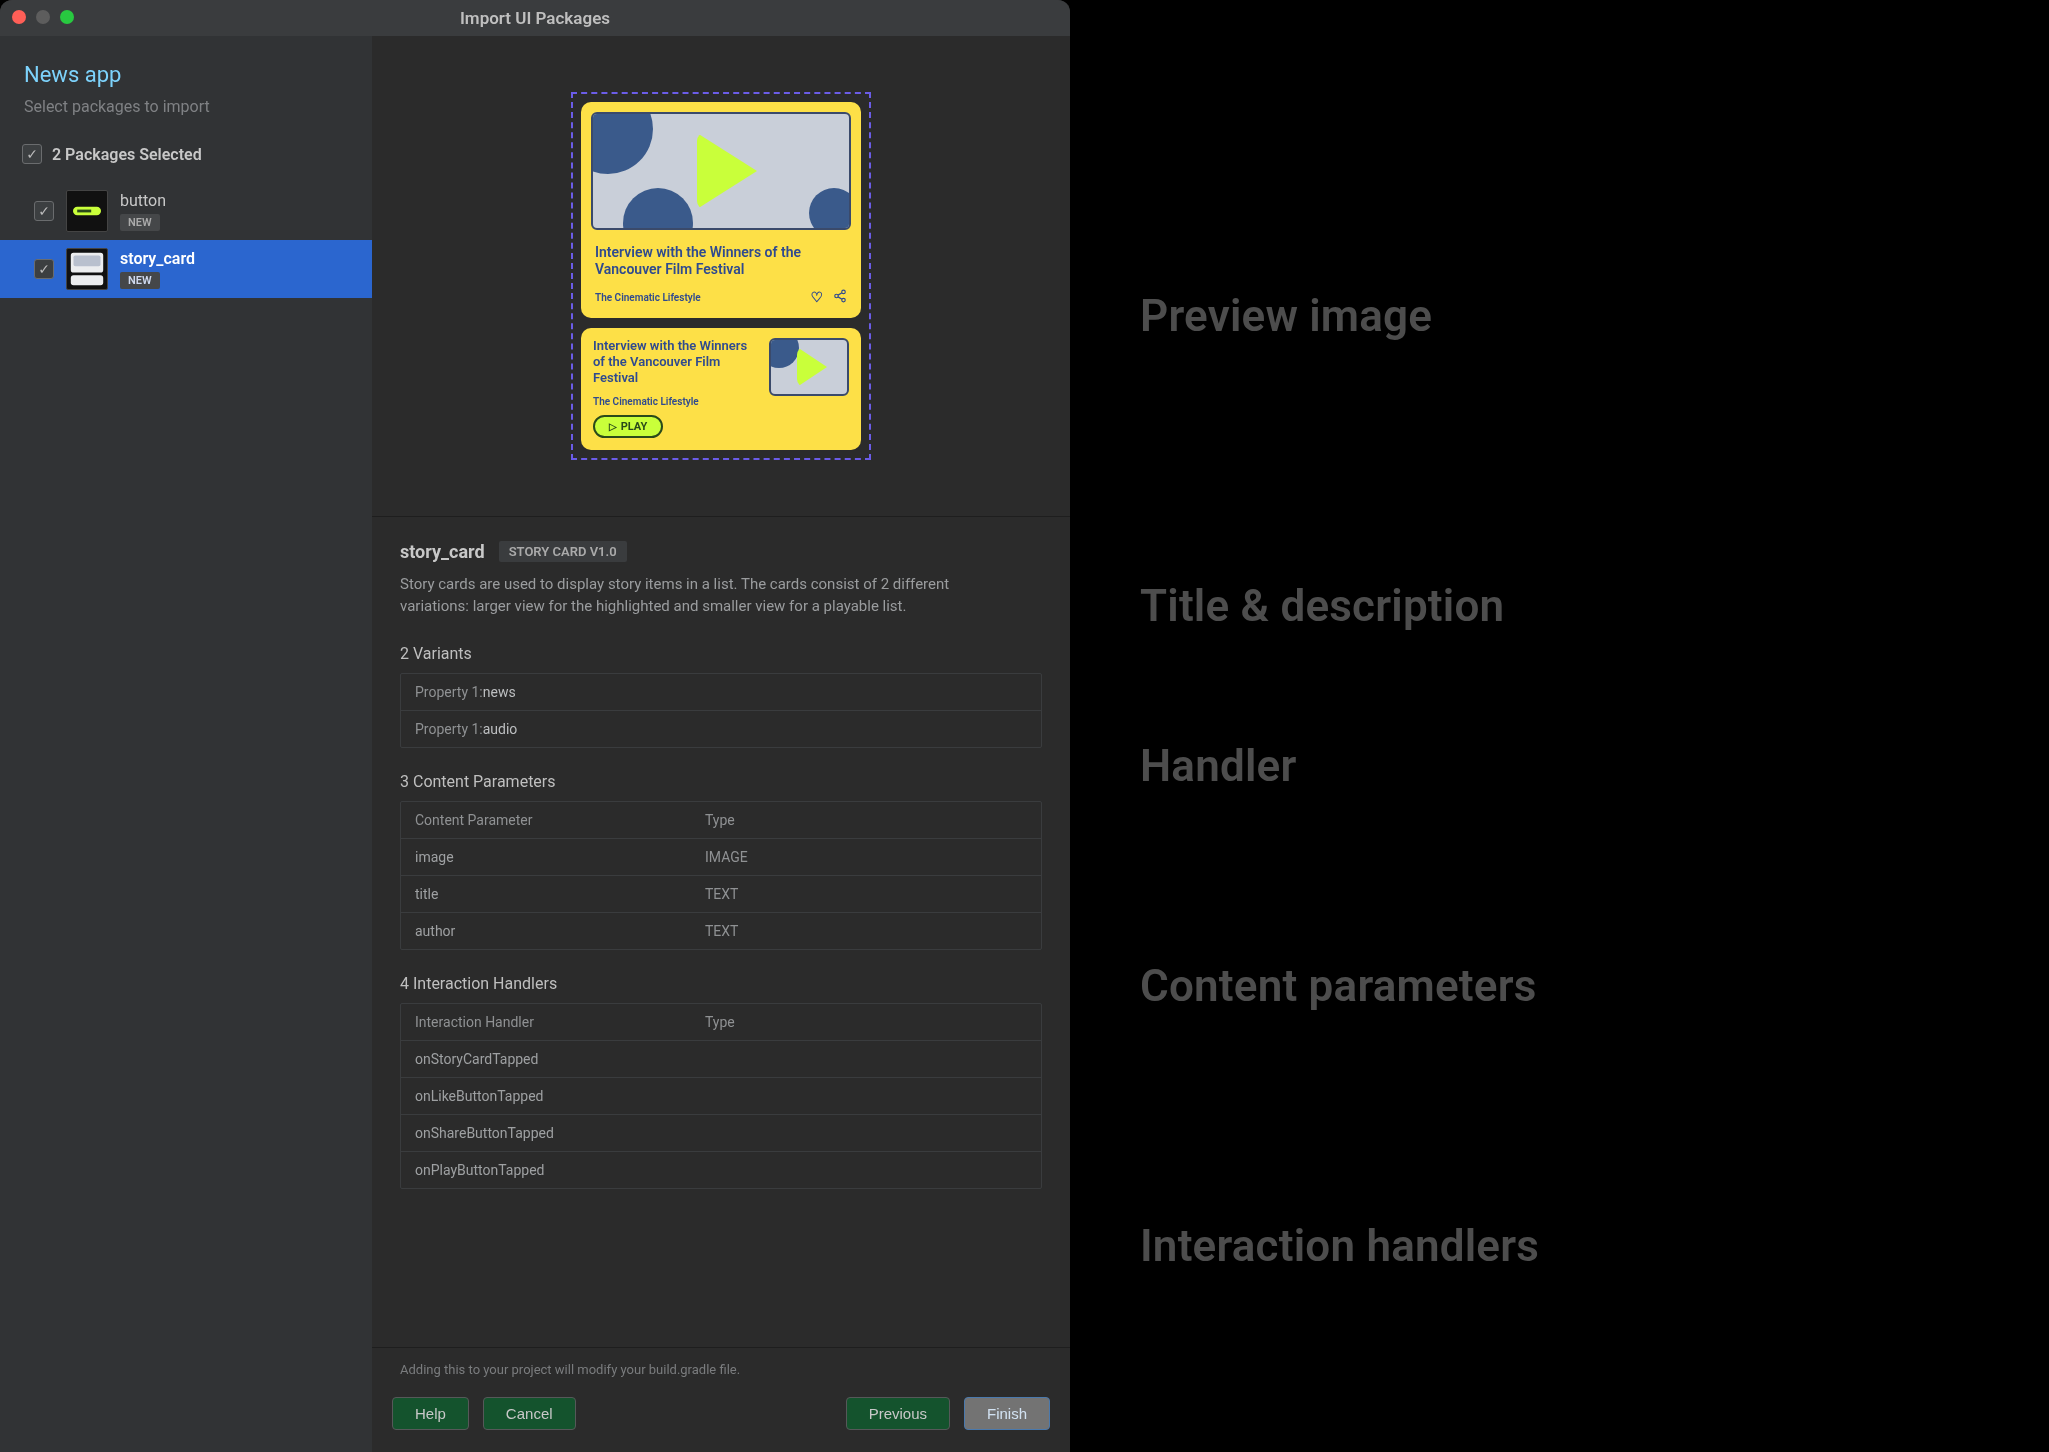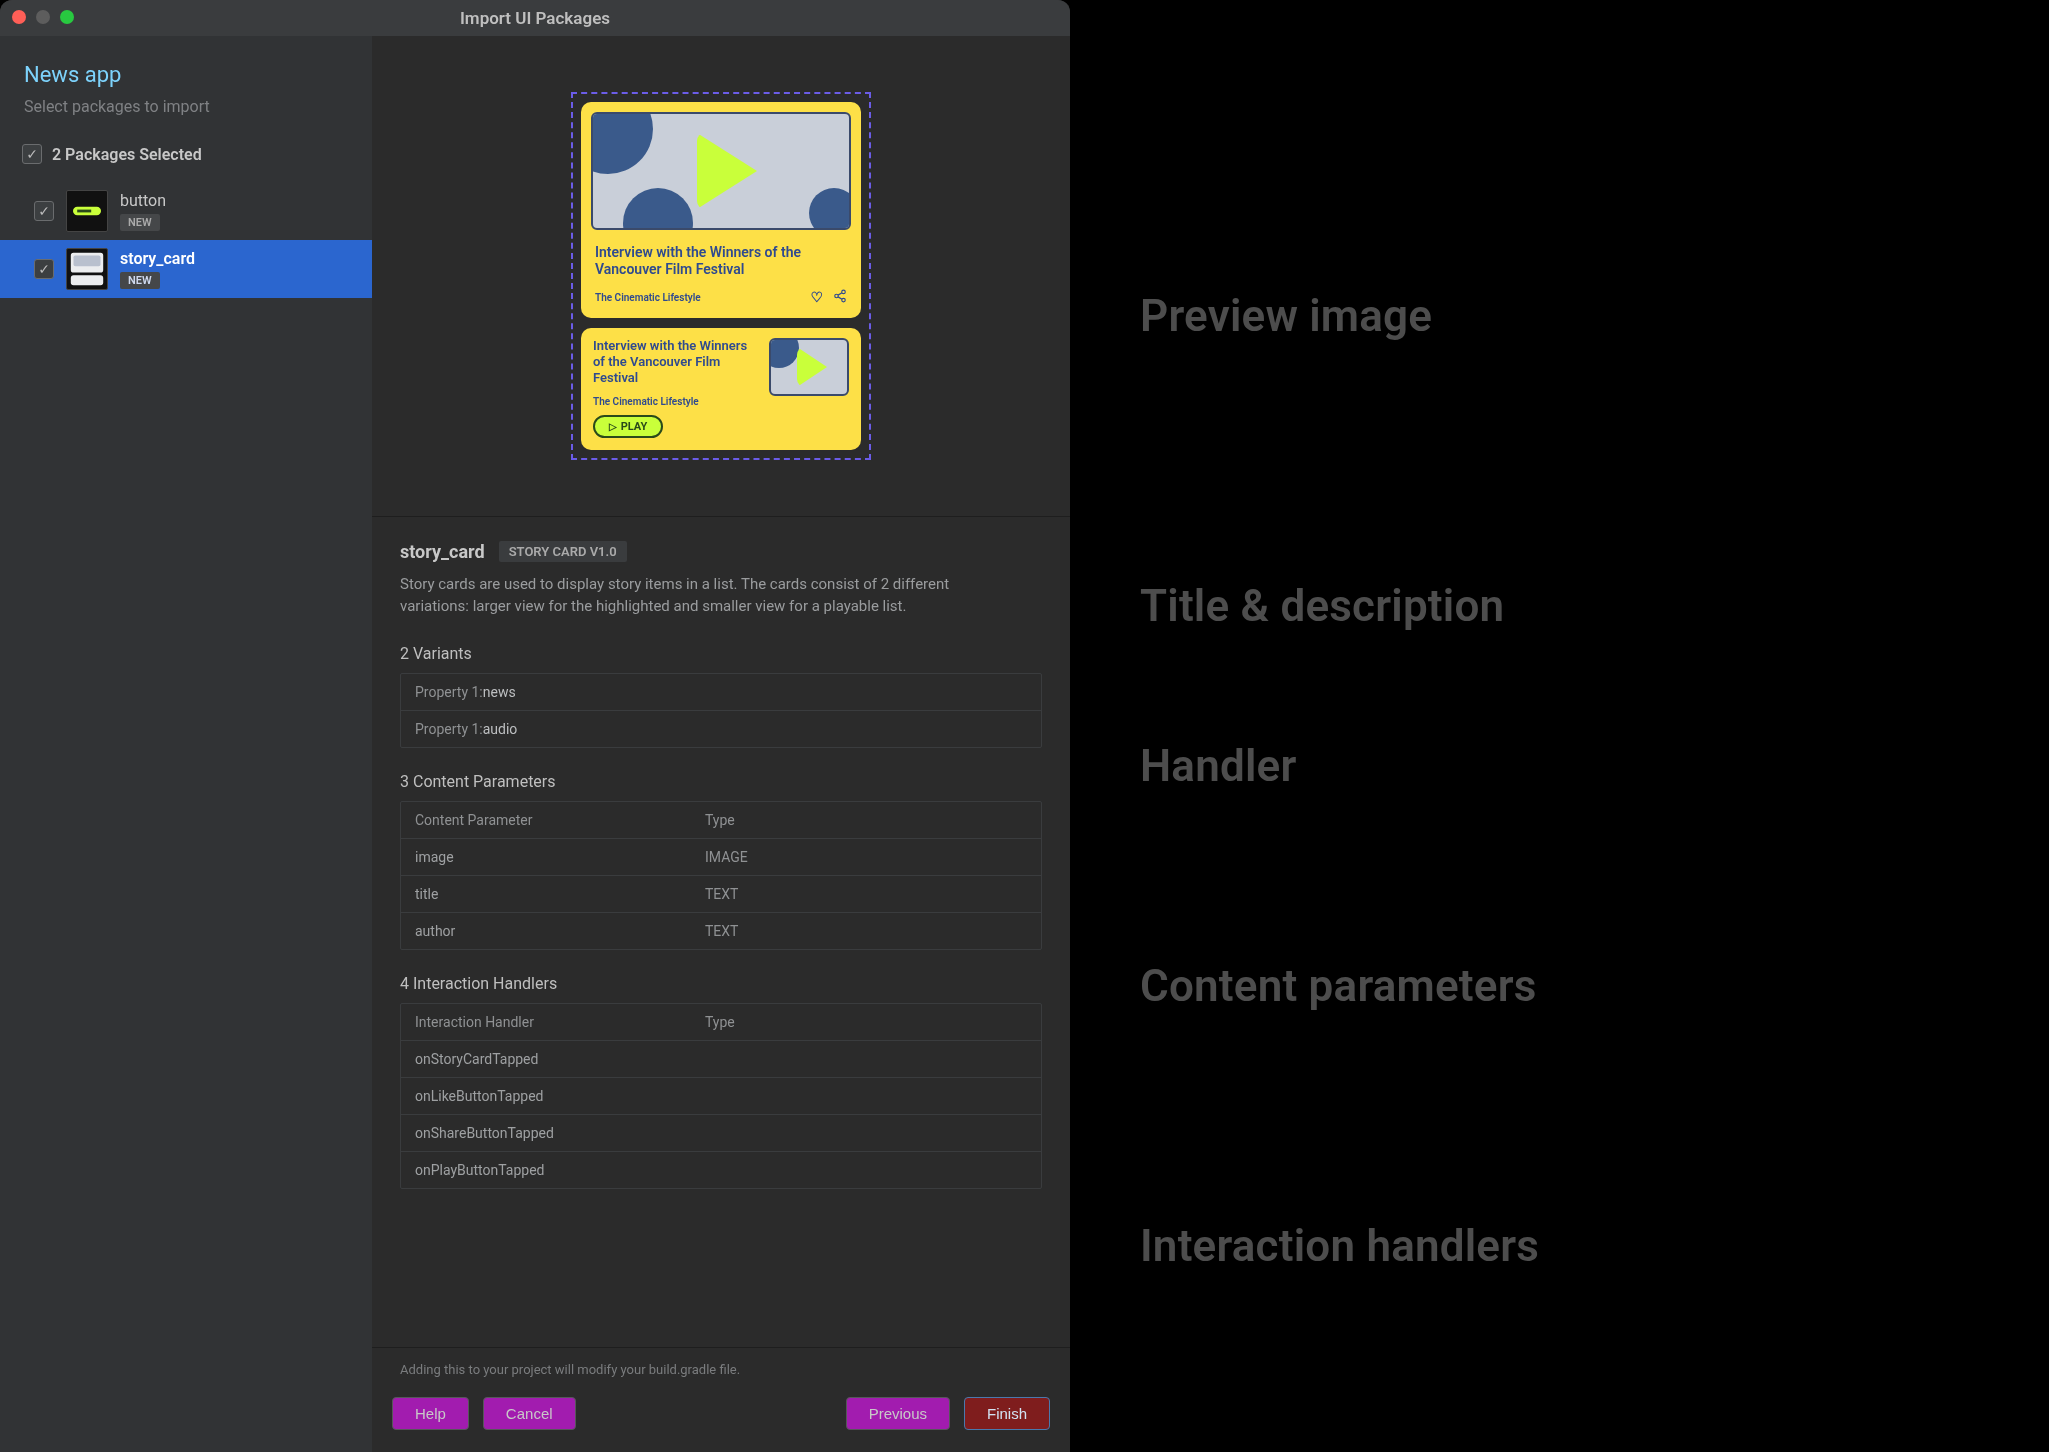--- a/index.html
+++ b/index.html
@@ -167,24 +167,24 @@
     padding: 14px 20px 22px;
     background: #2b2b2b;
     border-top: 1px solid #1e1e1e;
   }
   .footer-note { font-size: 13px; color: #7a7c7e; margin-bottom: 20px; padding-left: 8px; }
   .footer-row { display: flex; justify-content: space-between; align-items: center; }
   .footer-left { display: flex; gap: 14px; }
   .footer-right { display: flex; gap: 14px; }
   .btn {
     padding: 7px 22px; font-size: 15px; border-radius: 4px;
-    background: #a21caf; border: 1px solid #565859; color: #c8c8c8;
+    background: #14532d; border: 1px solid #565859; color: #c8c8c8;
     cursor: pointer;
   }
-  .btn.primary { background: #7f1d1d; border-color: #4a79ad; color: #d2e2f2; }
+  .btn.primary { background: #737373; border-color: #4a79ad; color: #d2e2f2; }
   
   .annot {
     position: absolute; left: 1140px;
     color: #4d4d4d; font-size: 44px; font-weight: 600;
     letter-spacing: 0.2px;
     font-family: "Google Sans", Roboto, -apple-system, sans-serif;
   }
 </style>
 </head>
 <body>

